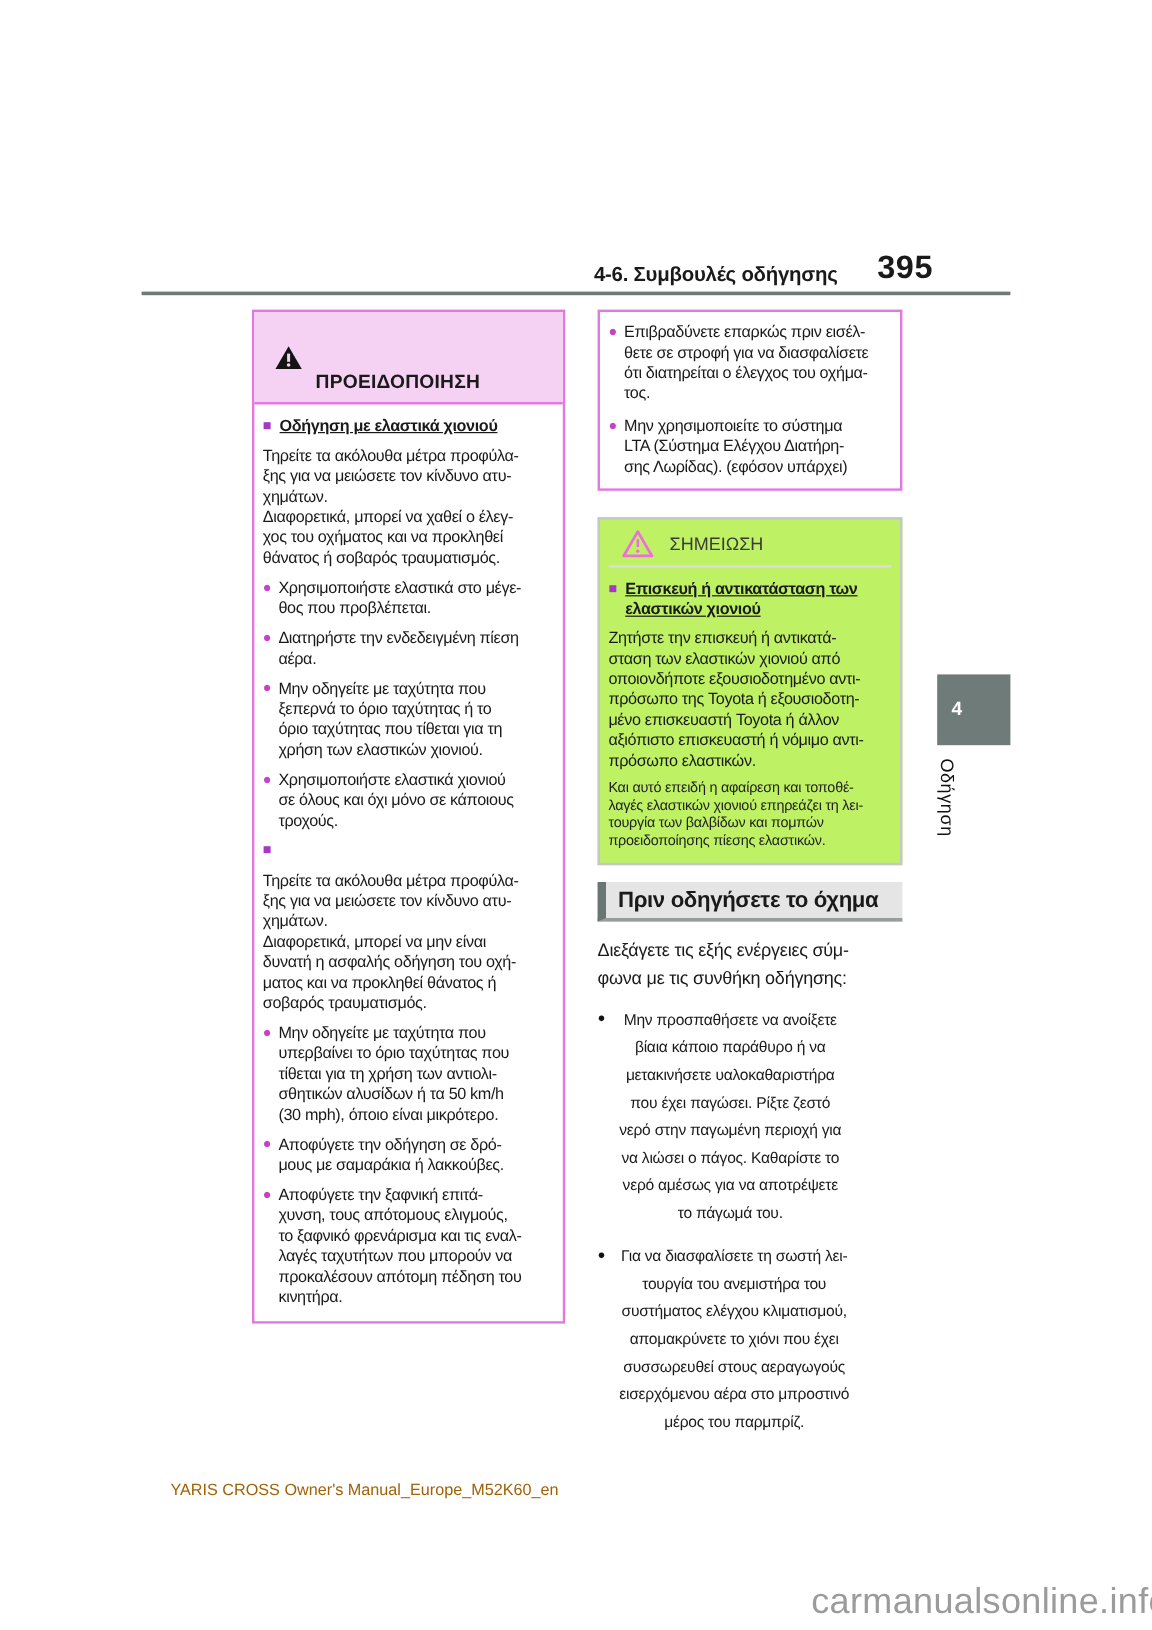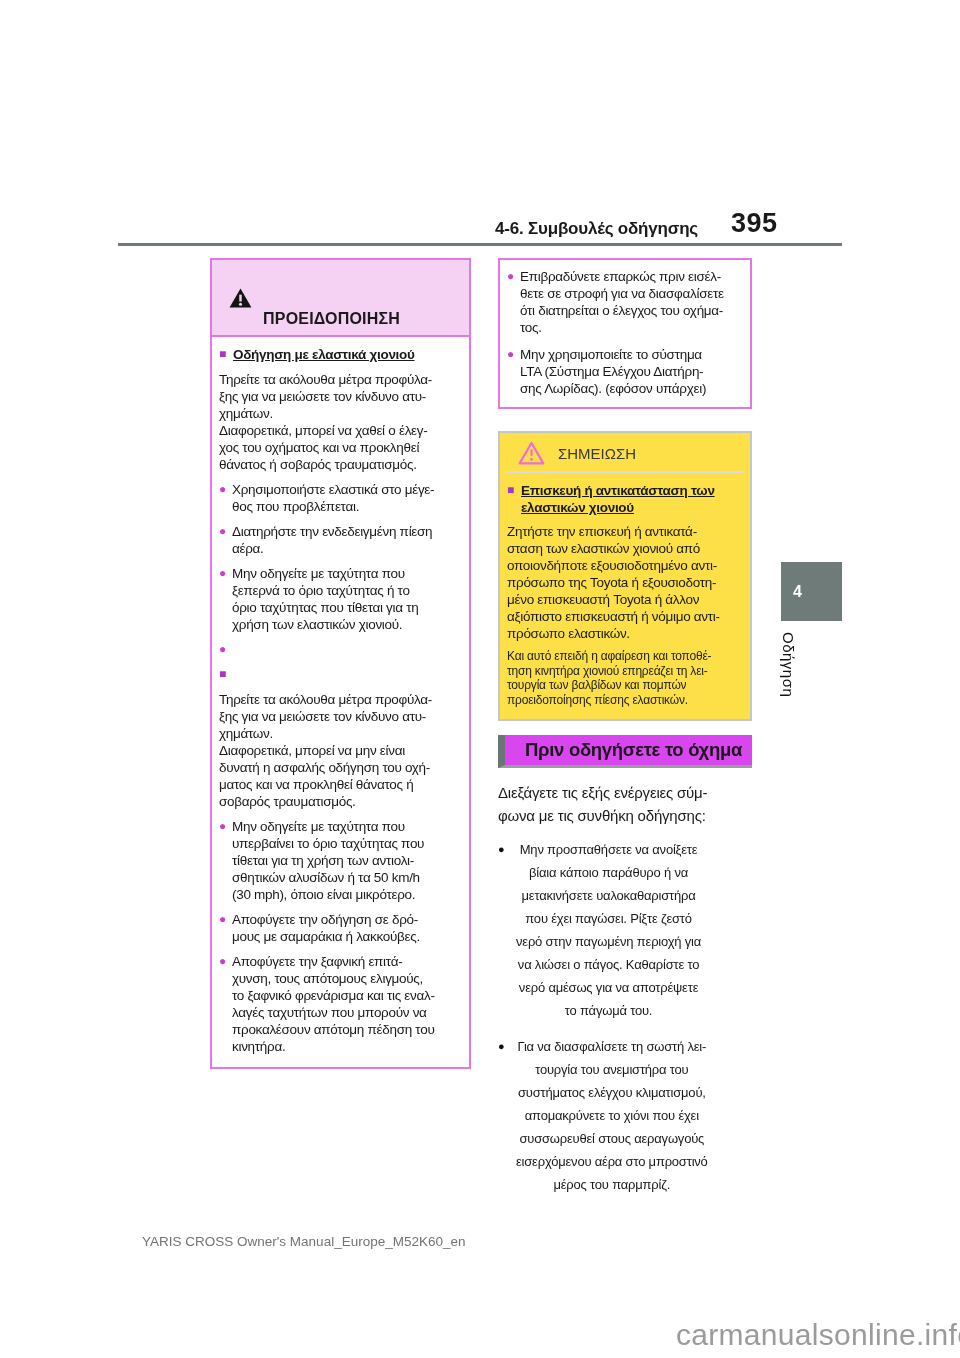--- a/index.html
+++ b/index.html
@@ -23,41 +23,41 @@
   .sub-head{display:flex;font-weight:bold;}
   .sq-marker{width:14px;flex:none;color:#a538c5;font-size:12px;line-height:17px;}
   .sub-txt{white-space:pre-line;font-size:13.5px;line-height:17px;letter-spacing:-0.3px;font-weight:bold;text-decoration:underline;}
   .para{white-space:pre-line;font-size:13.5px;line-height:17px;letter-spacing:-0.3px;}
   .blt-item{display:flex;}
   .blt{width:13px;flex:none;color:#c93fc9;font-size:12px;line-height:17px;}
   .blt-txt{white-space:pre-line;font-size:13.5px;line-height:17px;letter-spacing:-0.3px;}
   .warn-cont{border:2px solid #e279e2;background:#fff;box-sizing:border-box;
              padding:8px 6px 10px 7px;display:flex;flex-direction:column;gap:10px;margin-bottom:22px;}
   
-  .note-box{border:2px solid #c3c7c6;background:#fde047;box-sizing:border-box;
+  .note-box{border:2px solid #c3c7c6;background:#bef264;box-sizing:border-box;
             padding:5px 7px 12px 7px;margin-bottom:14px;}
   .note-head{display:flex;align-items:center;gap:13px;padding:3px 0 6px 11px;
              border-bottom:2px solid #dcdcdc;margin-bottom:9px;color:#3a3a3a;font-size:15px;}
   .note-body{display:flex;flex-direction:column;gap:7px;}
   .fine{white-space:pre-line;font-size:12px;line-height:14.5px;letter-spacing:-0.2px;color:#222;}
   
-  .sec-bar{background:#d946ef;border-left:7px solid #6b7573;border-bottom:3px solid #979e9c;
-           padding:4px 0 4px 10px;font-weight:bold;font-size:18.5px;letter-spacing:-0.3px;text-align:center;}
+  .sec-bar{background:#e5e5e5;border-left:7px solid #6b7573;border-bottom:3px solid #979e9c;
+           padding:4px 0 4px 10px;font-weight:bold;font-size:18.5px;letter-spacing:-0.3px;}
   .sec-intro{margin:13px 0 11px 0;font-size:15px;line-height:23px;white-space:pre-line;letter-spacing:-0.2px;}
   .sec-item{display:flex;margin-bottom:13px;}
   .sec-blt{width:18px;flex:none;color:#111;font-size:11px;line-height:23px;}
   .sec-txt{white-space:pre-line;font-size:13px;line-height:23px;letter-spacing:-0.2px;text-align:center;}
   
   .chapter-tab{position:absolute;left:781px;top:562px;width:61px;height:59px;background:#6f7b78;
                color:#fff;font-weight:bold;font-size:16px;display:flex;align-items:center;
                padding-left:12px;box-sizing:border-box;}
   .chapter-side-label{position:absolute;left:780px;top:632px;writing-mode:vertical-rl;
                       font-size:15px;letter-spacing:0.5px;color:#111;}
   
-  .footer-id{position:absolute;left:142px;top:1234px;font-size:13.5px;color:#737373;}
+  .footer-id{position:absolute;left:142px;top:1234px;font-size:13.5px;color:#a16207;}
   .watermark{position:absolute;left:676px;top:1318px;font-size:30px;color:#9b9b9b;letter-spacing:0.3px;}
   .icon{flex:none;display:block;}
 </style>
 </head>
 <body>
 
 <div class="chapter-title">4-6. Συμβουλές οδήγησης</div>
 <div class="page-number">395</div>
 <div class="header-rule"></div>
 
@@ -95,20 +95,23 @@
       </div>
       <div class="blt-item">
         <span class="blt">●</span>
         <span class="blt-txt">Μην οδηγείτε με ταχύτητα που
 ξεπερνά το όριο ταχύτητας ή το
 όριο ταχύτητας που τίθεται για τη
 χρήση των ελαστικών χιονιού.</span>
       </div>
       <div class="blt-item">
         <span class="blt">●</span>
+        <span class="blt-txt">Χρησιμοποιήστε ελαστικά χιονιού
+σε όλους και όχι μόνο σε κάποιους
+τροχούς.</span>
       </div>
 
       <div class="sub-head">
         <span class="sq-marker">■</span>
       </div>
       <div class="para">Τηρείτε τα ακόλουθα μέτρα προφύλα-
 ξης για να μειώσετε τον κίνδυνο ατυ-
 χημάτων.
 Διαφορετικά, μπορεί να μην είναι
 δυνατή η ασφαλής οδήγηση του οχή-
@@ -175,21 +178,21 @@
 ελαστικών χιονιού</span>
       </div>
       <div class="para">Ζητήστε την επισκευή ή αντικατά-
 σταση των ελαστικών χιονιού από
 οποιονδήποτε εξουσιοδοτημένο αντι-
 πρόσωπο της Toyota ή εξουσιοδοτη-
 μένο επισκευαστή Toyota ή άλλον
 αξιόπιστο επισκευαστή ή νόμιμο αντι-
 πρόσωπο ελαστικών.</div>
       <div class="fine">Και αυτό επειδή η αφαίρεση και τοποθέ-
-τηση κινητήρα χιονιού επηρεάζει τη λει-
+λαγές ελαστικών χιονιού επηρεάζει τη λει-
 τουργία των βαλβίδων και πομπών
 προειδοποίησης πίεσης ελαστικών.</div>
     </div>
   </div>
 
   <div class="sec-bar">
     <span>Πριν οδηγήσετε το όχημα</span>
   </div>
   <div class="sec-intro">Διεξάγετε τις εξής ενέργειες σύμ-
 φωνα με τις συνθήκη οδήγησης:</div>

